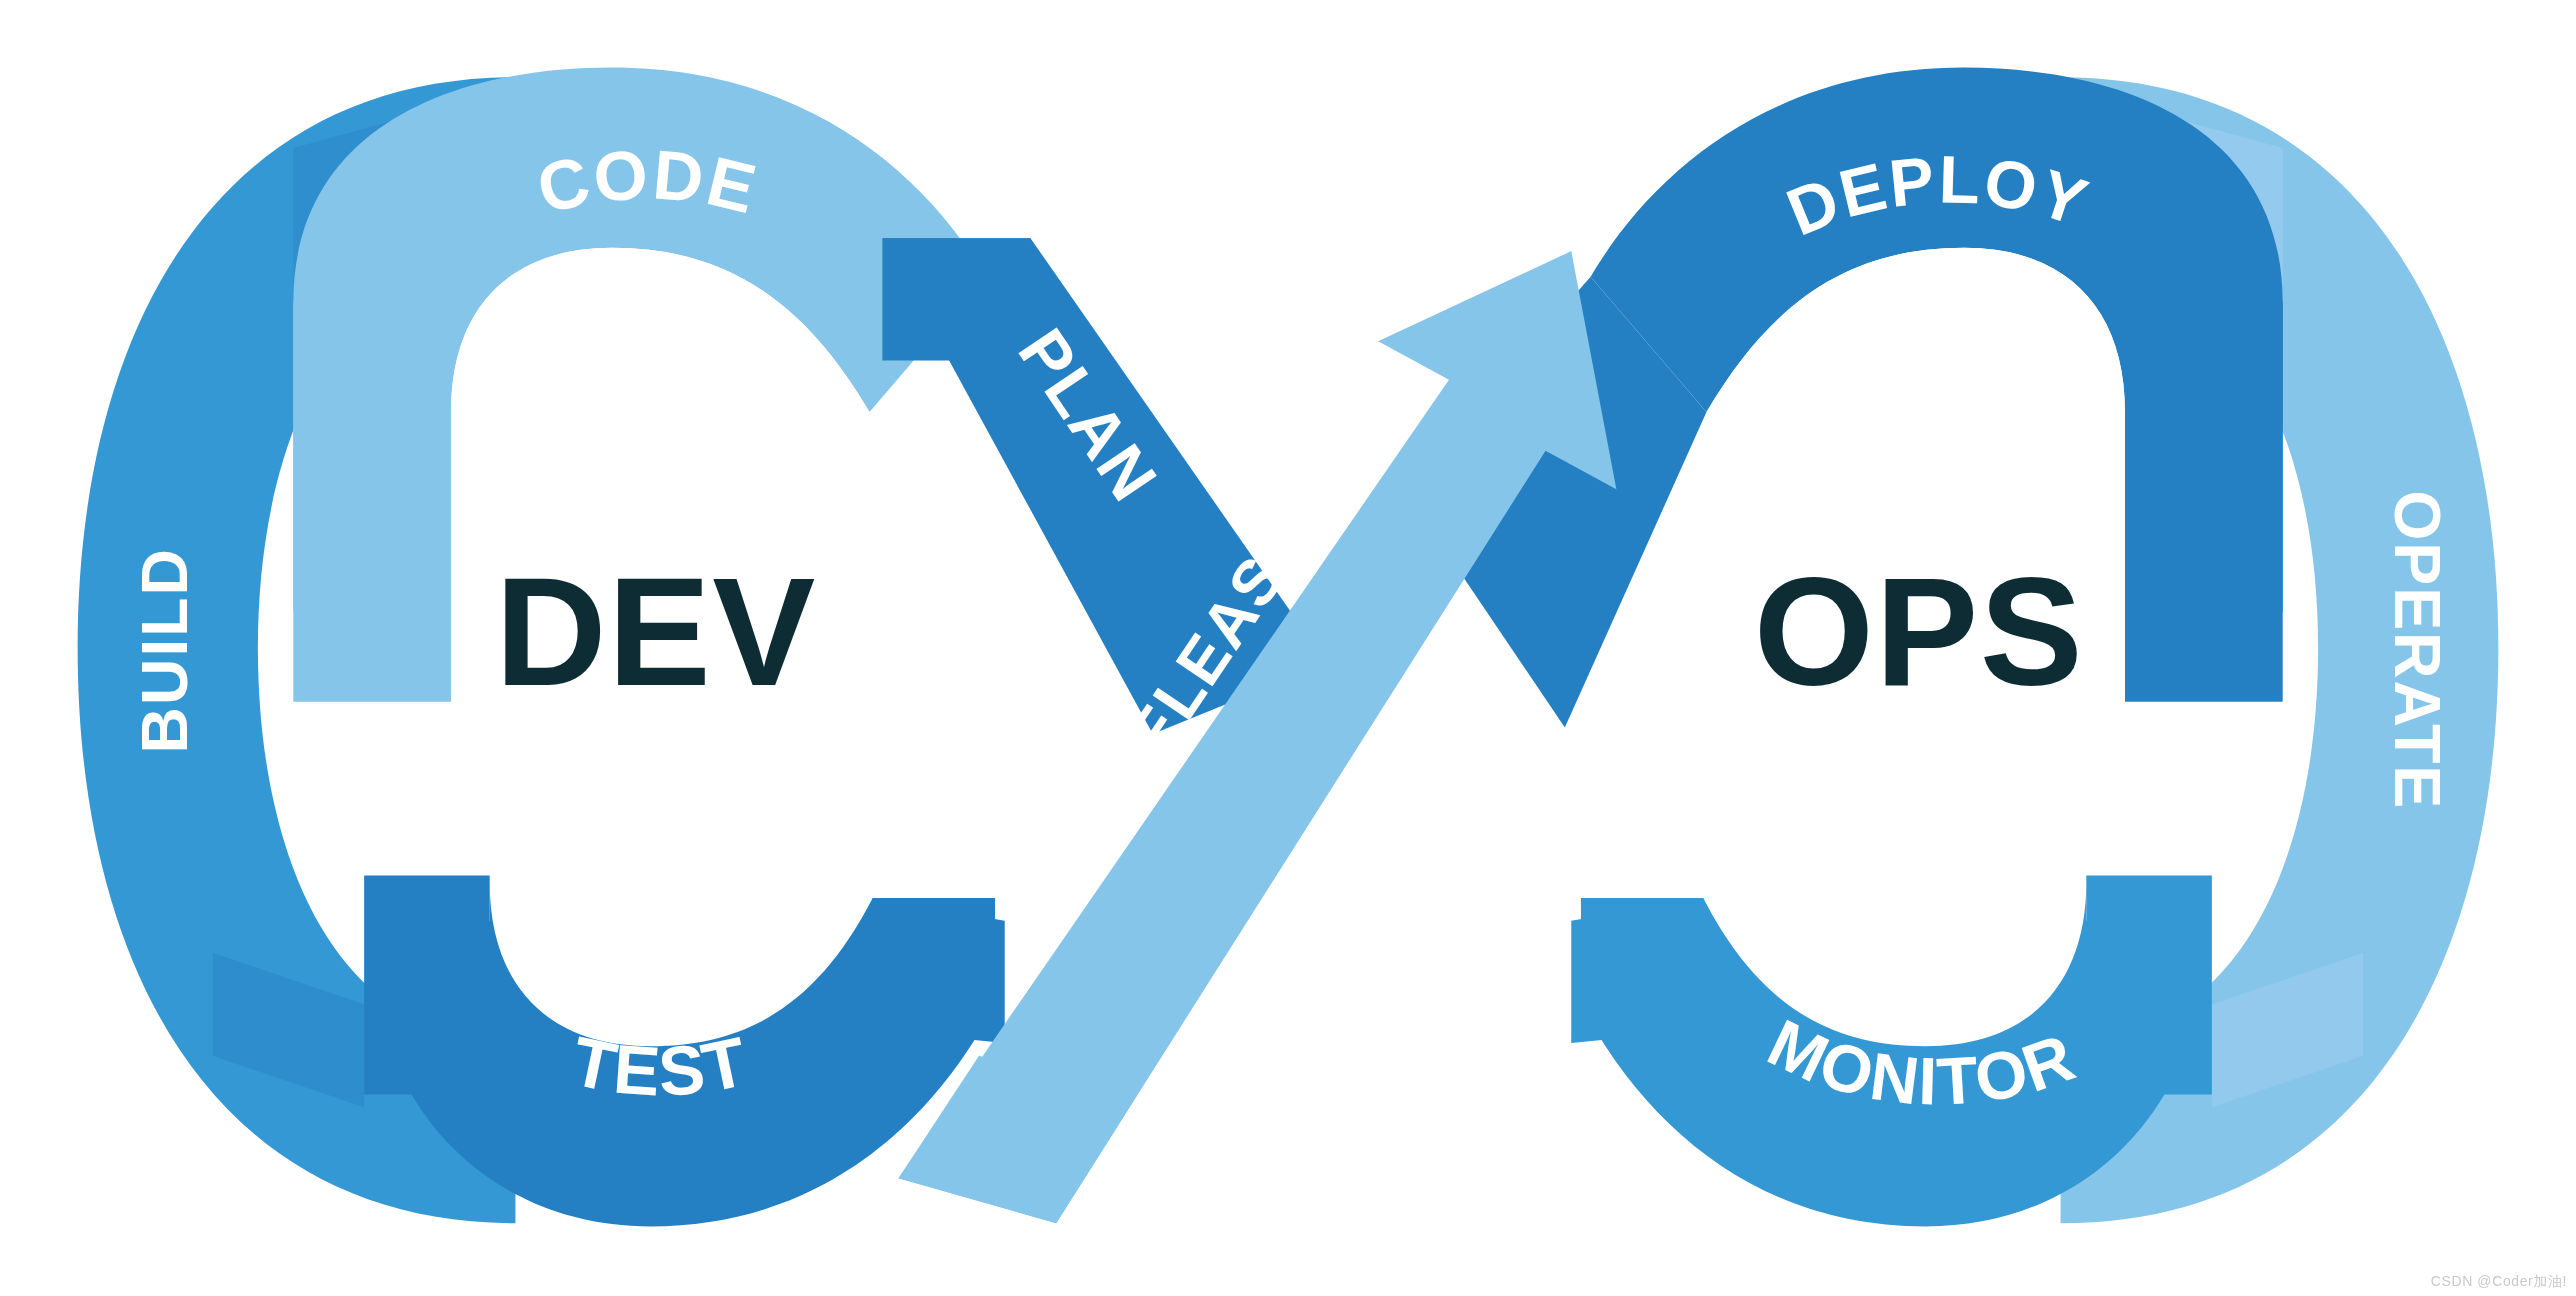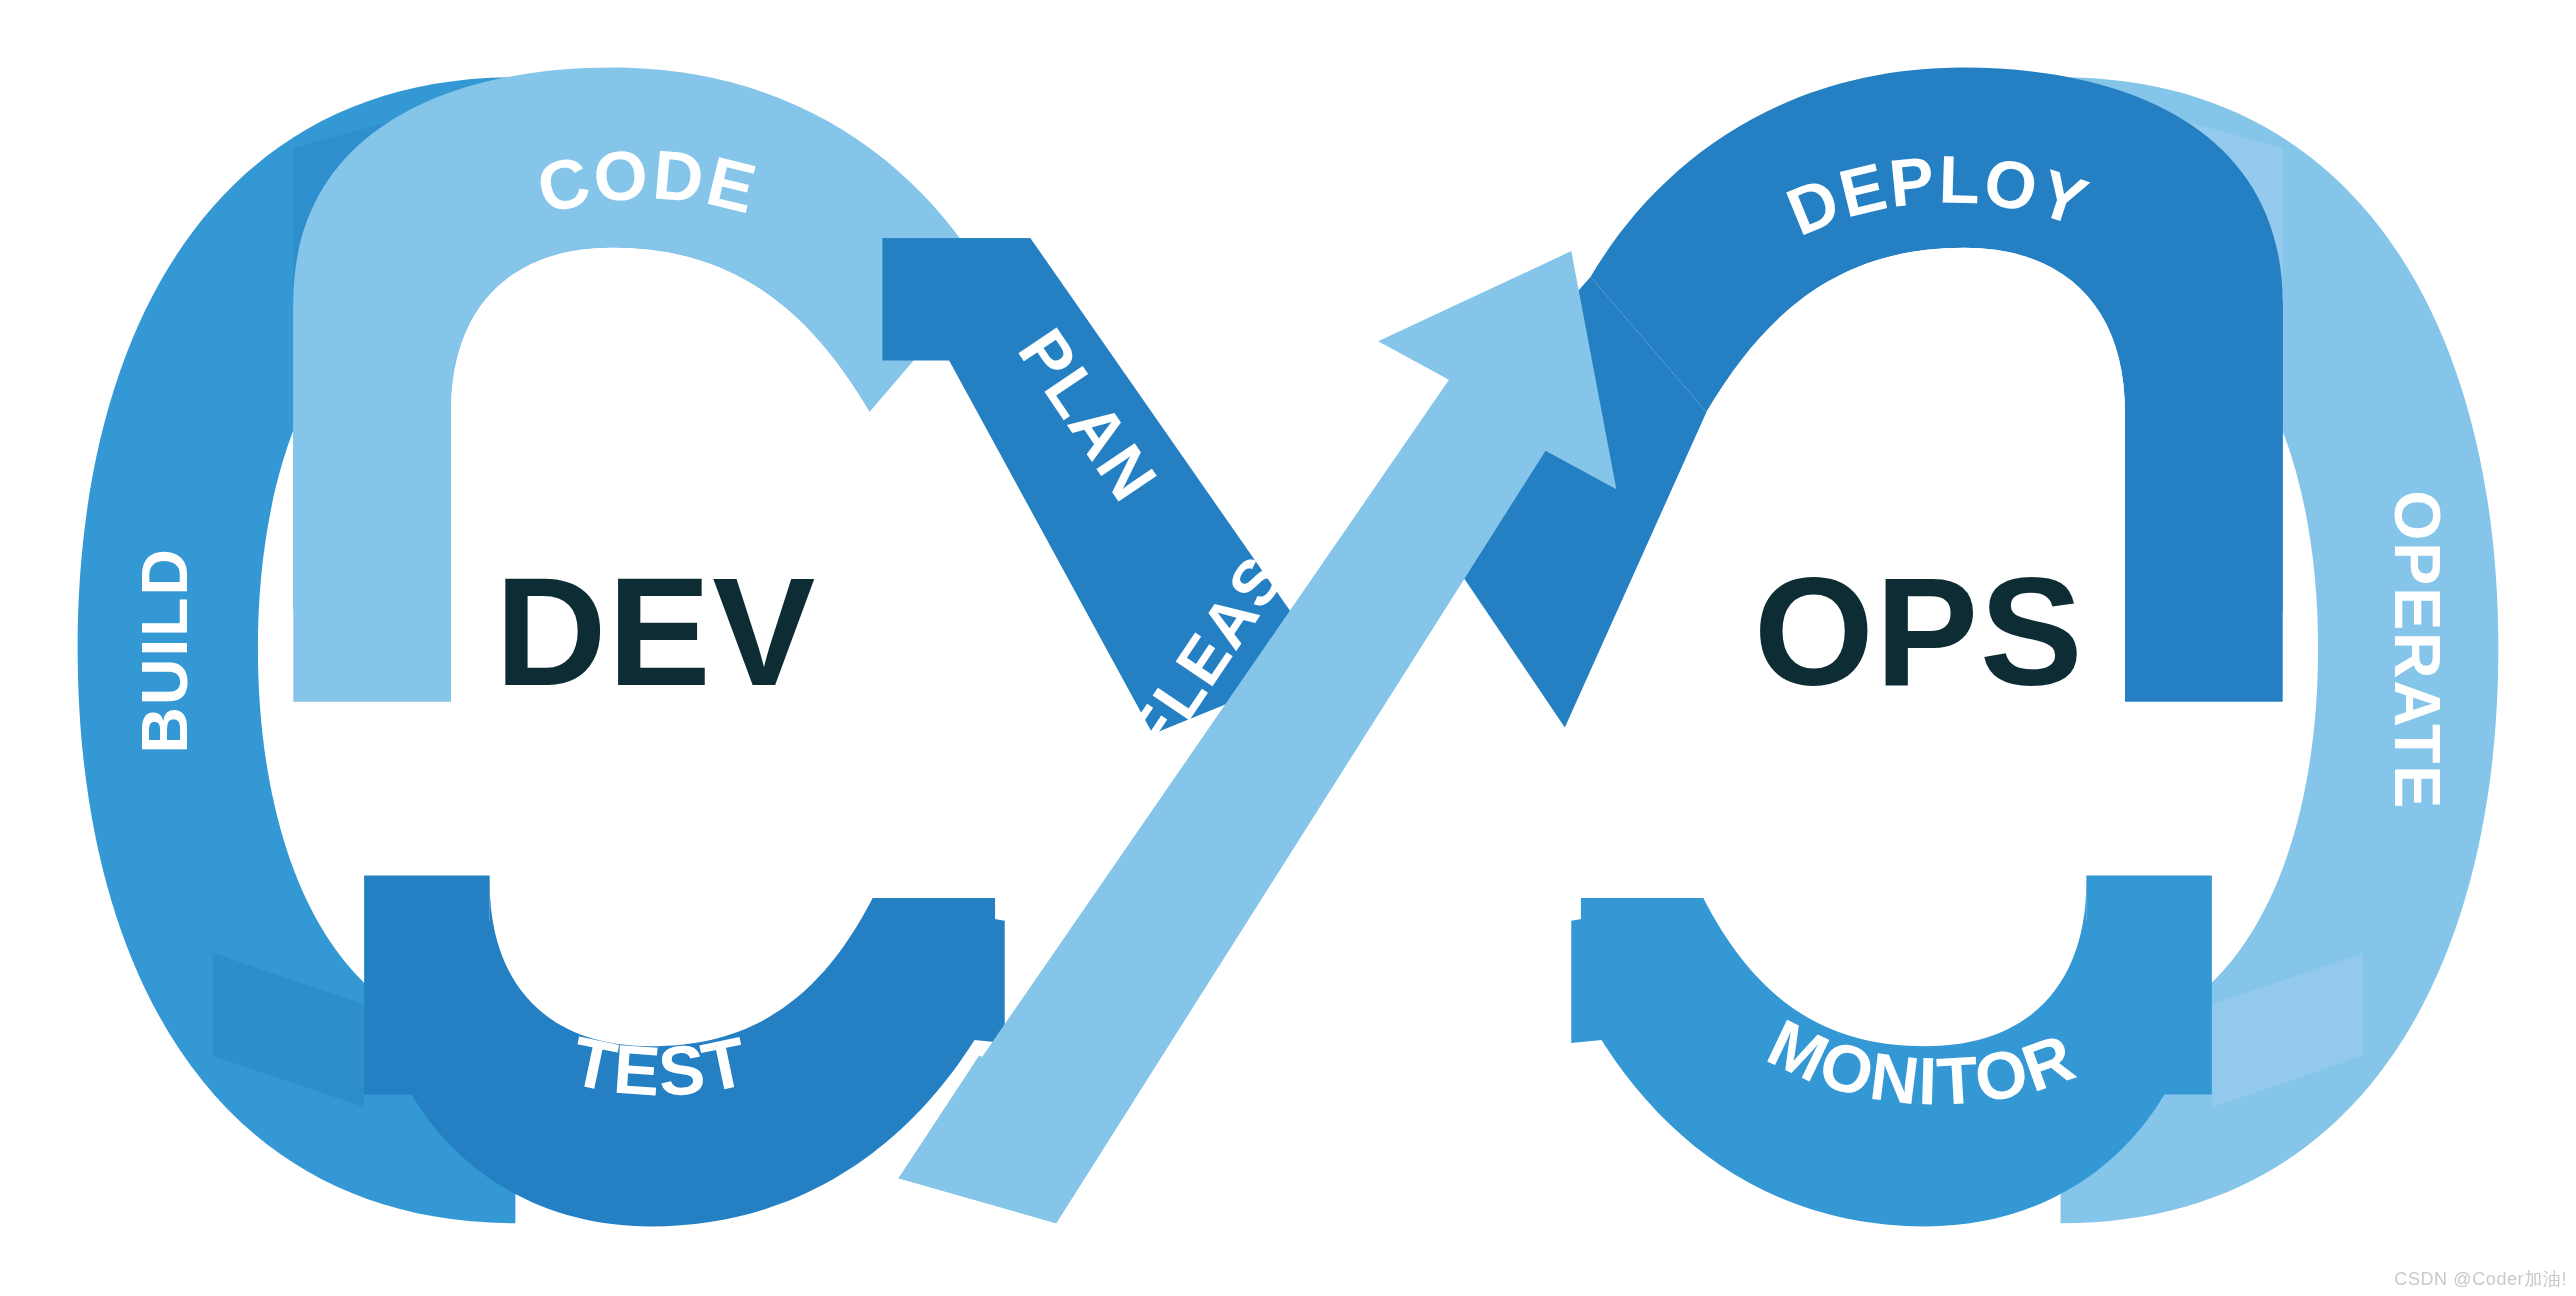--- a/index.html
+++ b/index.html
@@ -7,21 +7,21 @@
        font-family:"Liberation Sans","DejaVu Sans",sans-serif;}
   #stage{position:relative;width:2576px;height:1296px;background:#ffffff;}
   svg#loop{position:absolute;left:0;top:0;width:2576px;height:1296px;display:block;}
   .bandlabel{font-family:"Liberation Sans","DejaVu Sans",sans-serif;
              font-weight:bold;fill:#ffffff;letter-spacing:3px;}
   .centerlabel{font-family:"Liberation Sans","DejaVu Sans",sans-serif;
                font-weight:bold;fill:#0d2c33;text-anchor:middle;
                dominant-baseline:middle;letter-spacing:2px;}
   #watermark{position:absolute;right:9px;bottom:5.2px;
              font-family:"Liberation Sans","DejaVu Sans",sans-serif;
-             font-size:18px;color:#c9c9c9;white-space:nowrap;
+             font-size:14px;color:#c9c9c9;white-space:nowrap;
              letter-spacing:0.6px;}
 </style>
 </head>
 <body>
 
 <div id="stage">
 
   <svg id="loop" viewBox="0 0 4000 2013">
     <defs>
 

